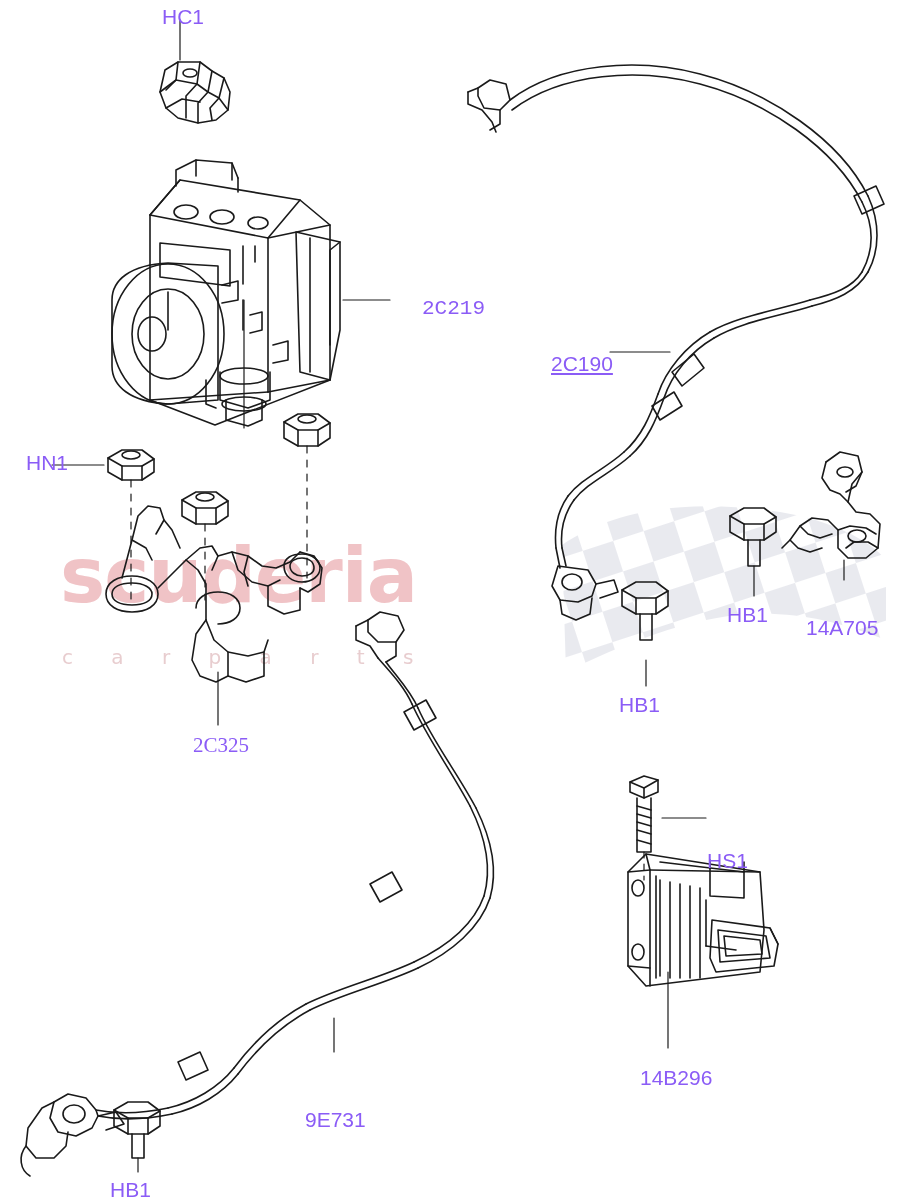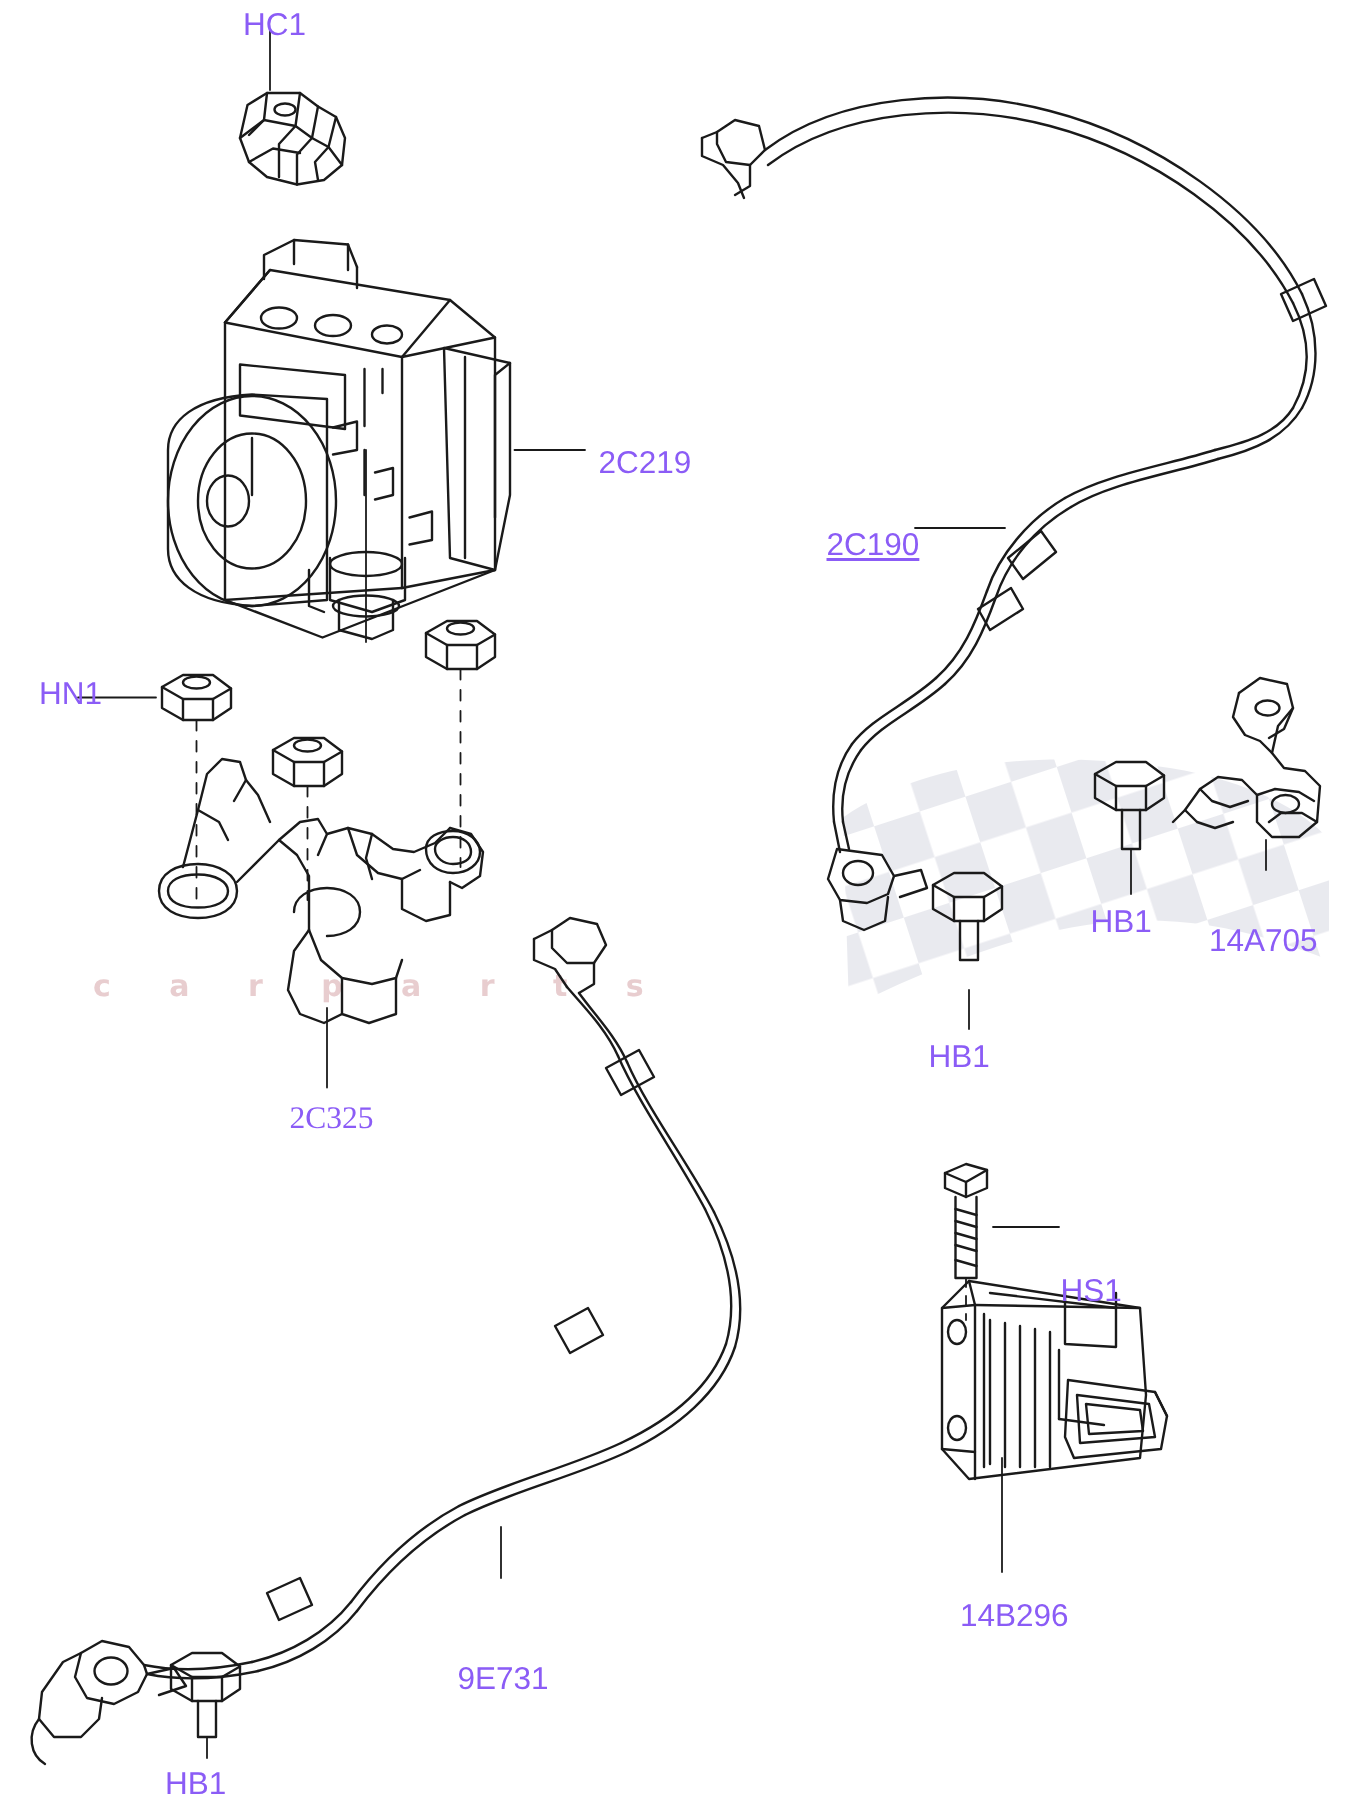--- a/index.html
+++ b/index.html
@@ -37,38 +37,39 @@
     color: #f0c3c6;
     letter-spacing: -1px;
     line-height: 1;
   }
   #watermark-sub {
     left: 62px;
     top: 645px;
     width: 620px;
     font-family: "DejaVu Sans", sans-serif;
     font-size: 20px;
-    font-weight: 700;
+    font-weight: 400;
     color: #e8cdcf;
     letter-spacing: 16px;
   }
   .label {
     position: absolute;
     color: #8b5cf6;
     font-family: "Liberation Sans", sans-serif;
     font-size: 21px;
     font-weight: 400;
     white-space: nowrap;
   }
 </style>
 </head>
 <body>
 
 <div id="page">
 
+  <div class="wm" id="watermark-text">scuderia</div>
   <div class="wm" id="watermark-sub">c a r   p a r t s</div>
 
   <svg id="diagram-svg" viewBox="0 0 906 1200">
     <defs>
       <pattern id="checker" width="64" height="64" patternUnits="userSpaceOnUse" patternTransform="rotate(-18 0 0)">
         <rect width="64" height="64" fill="#ffffff"></rect>
         <rect width="32" height="32" fill="#e9eaef"></rect>
         <rect x="32" y="32" width="32" height="32" fill="#e9eaef"></rect>
       </pattern>
       <clipPath id="flagclip">
@@ -335,21 +336,21 @@
         <path d="M128,1118 L128,1134"></path>
         <path d="M148,1118 L148,1134"></path>
         <path d="M132,1134 L132,1158 L144,1158 L144,1134"></path>
       </g>
       <path d="M138,1158 L138,1172" stroke-width="1.2"></path>
 
     </g>
   </svg>
 
   <div class="label" style="left:162px; top:5px;">HC1</div>
-  <div class="label" style="left:399px; top:297px;">2C219</div>
+  <div class="label" style="left:422px; top:297px;font-family:Liberation Mono, monospace;">2C219</div>
   <div class="label" style="left:551px; top:352px;text-decoration:underline;">2C190</div>
   <div class="label" style="left:8px;   top:451px;margin-left:18px;">HN1</div>
   <div class="label" style="left:727px; top:603px;">HB1</div>
   <div class="label" style="left:806px; top:616px;">14A705</div>
   <div class="label" style="left:619px; top:693px;">HB1</div>
   <div class="label" style="left:193px; top:733px;font-family:Liberation Serif, serif;">2C325</div>
   <div class="label" style="left:707px; top:810px;margin-top:39px;">HS1</div>
   <div class="label" style="left:640px; top:1066px;">14B296</div>
   <div class="label" style="left:305px; top:1064px;margin-top:44px;">9E731</div>
   <div class="label" style="left:110px; top:1178px;">HB1</div>

